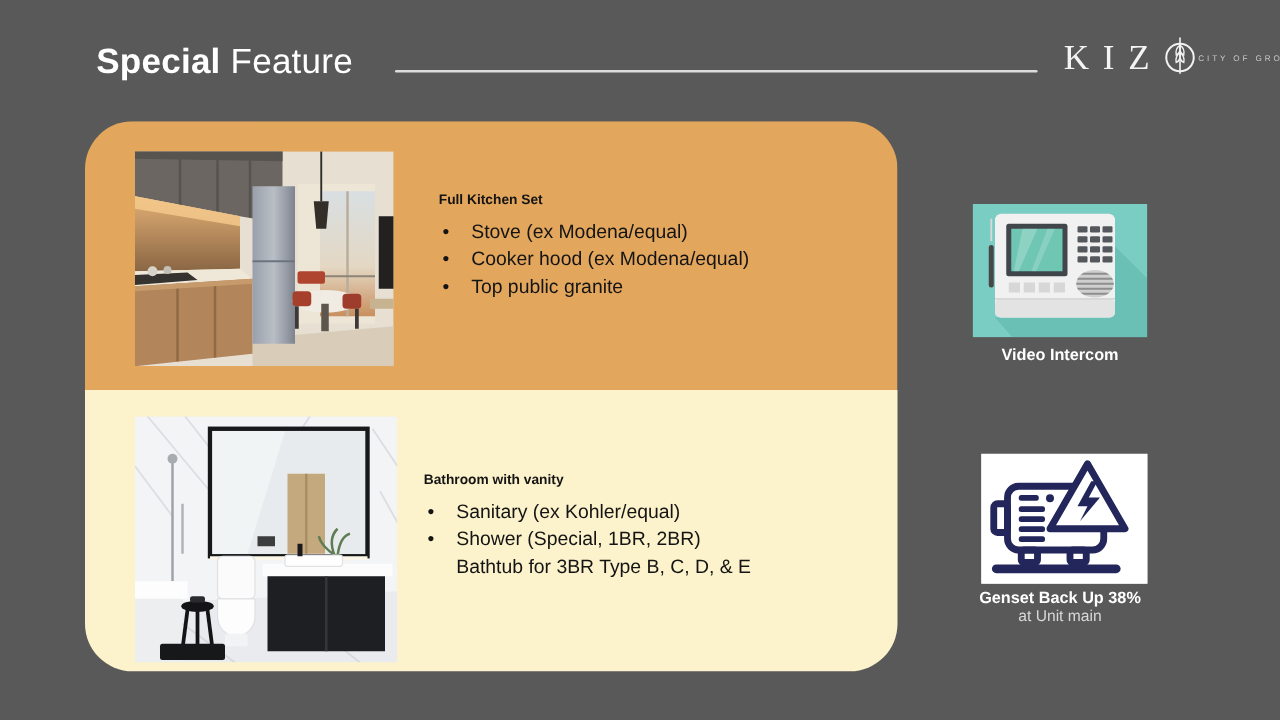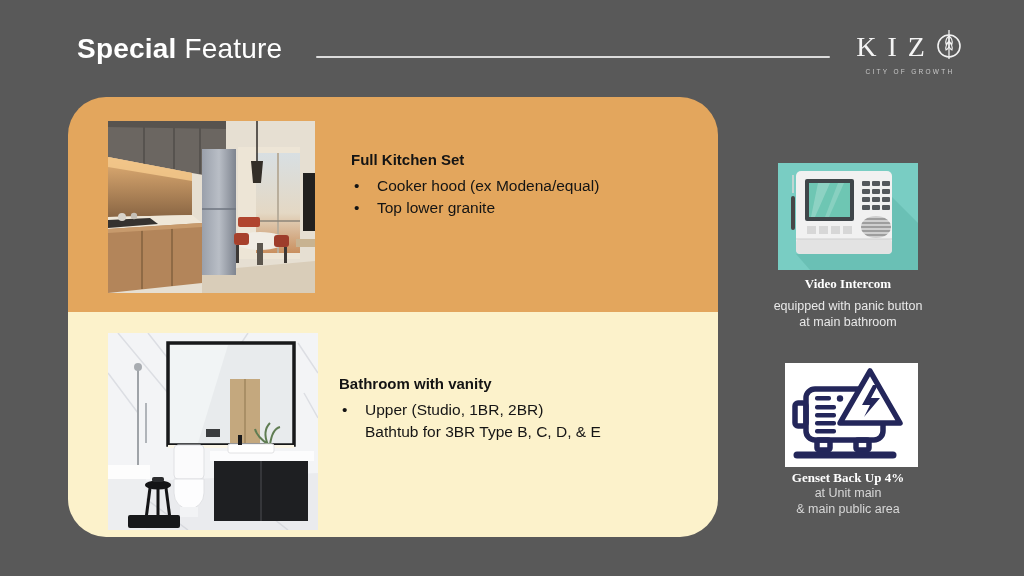--- a/index.html
+++ b/index.html
@@ -15,21 +15,21 @@
     font-size:28px;color:#ffffff;letter-spacing:.2px;white-space:nowrap;
   }
   .title .b{font-weight:700;}
   .title .r{font-weight:300;text-align:right;}
   .divider{
     position:absolute;left:316px;top:56px;width:514px;height:2px;
     background:#dcdcdc;border-radius:1px;
   }
   .logo{
     position:absolute;left:851px;top:26px;width:118px;
-    display:flex;flex-direction:column;align-items:center;
+    display:flex;flex-direction:row;align-items:center;
   }
   .logo-row{display:flex;align-items:center;}
   .logo-letters{
     font-family:"Liberation Serif", serif;font-size:28px;font-weight:400;
     color:#f4f4f4;letter-spacing:11px;line-height:36px;
   }
   .logo-o{margin-left:-2px;margin-top:1px;}
   .logo-tagline{
     margin-top:1px;font-size:6.5px;letter-spacing:2.3px;color:#c9c9c9;
     white-space:nowrap;
@@ -43,37 +43,37 @@
   .half.kitchen{height:215px;}
   .half.bathroom{height:278px;padding-left:28px;}
   .photo{position:absolute;overflow:hidden;}
   .photo svg{display:block;}
   .kitchen .photo{left:40px;top:24px;width:207px;height:172px;}
   .bathroom .photo{left:40px;top:21px;width:210px;height:197px;}
   .feature-text{position:absolute;color:#141414;}
   .kitchen .feature-text{left:283px;top:53px;width:360px;}
   .bathroom .feature-text{left:271px;top:62px;width:380px;}
   .feature-text h2{
-    margin:0 0 5px 0;font-size:15px;font-weight:700;line-height:20px;
+    margin:0 0 5px 0;font-size:11px;font-weight:700;line-height:20px;
   }
   .feature-text ul{margin:0;padding:0;list-style:none;}
   .feature-text li{
     position:relative;padding-left:26px;font-size:15.5px;line-height:22px;
   }
   .feature-text li::before{
     content:"\2022";position:absolute;left:3px;top:0;font-size:15.5px;
   }
   .continuation{padding-left:26px;font-size:15.5px;line-height:22px;}
   
   .panel{position:absolute;overflow:hidden;}
   .panel svg{display:block;}
   .intercom-panel{left:778px;top:163px;width:140px;height:107px;}
   .genset-panel{left:785px;top:363px;width:133px;height:104px;background:#ffffff;}
   .cap{position:absolute;left:743px;width:210px;text-align:center;color:#ffffff;}
-  .cap-title{font-weight:700;font-size:13px;line-height:15px;font-family:Liberation Serif, serif;}
+  .cap-title{font-weight:700;font-size:13px;line-height:15px;}
   .cap-sub{font-size:12.5px;line-height:15.5px;color:#e9e9e9;font-weight:400;}
   .intercom-title{top:276px;}
   .intercom-desc{top:299px;}
   .genset-title{top:470px;}
   .genset-desc{top:486px;color:#d8d8d8;}
 </style>
 </head>
 <body>
 
 <div class="slide">
@@ -148,22 +148,23 @@
           <rect x="149" y="122" width="6" height="22" fill="#5C564E"></rect>
           <rect x="126" y="112" width="15" height="12" rx="3" fill="#A6402C"></rect>
           <rect x="128" y="124" width="3" height="18" fill="#3C3835"></rect>
           <rect x="166" y="114" width="15" height="12" rx="3" fill="#9E3D2B"></rect>
           <rect x="176" y="126" width="3" height="16" fill="#3C3835"></rect>
         </svg>
       </div>
       <div class="feature-text">
         <h2>Full Kitchen Set</h2>
         <ul>
+          <li>Stove (ex Modena/equal)</li>
           <li>Cooker hood (ex Modena/equal)</li>
-          <li>Top lower granite</li>
+          <li>Top public granite</li>
         </ul>
       </div>
     </div>
 
     <div class="half bathroom" style="background:#FCF2CB;">
       <div class="photo">
         <svg width="210" height="197" viewBox="0 0 210 197">
           <rect width="210" height="197" fill="#F3F4F6"></rect>
           <path d="M10,0 L60,60 M40,0 L95,70 M0,40 L30,80 M140,0 L120,30 M190,10 L210,40 M196,60 L210,85" stroke="#DCDEE3" stroke-width="1.5" fill="none"></path>
           <polygon points="0,150 210,140 210,197 0,197" fill="#EAEBEE"></polygon>
@@ -192,21 +193,22 @@
           <rect x="44" y="144" width="12" height="5" rx="2" fill="#2A2B2E"></rect>
           <line x1="42" y1="155" x2="38" y2="186" stroke="#141416" stroke-width="3"></line>
           <line x1="58" y1="155" x2="62" y2="186" stroke="#141416" stroke-width="3"></line>
           <line x1="50" y1="156" x2="50" y2="186" stroke="#141416" stroke-width="3"></line>
           <rect x="20" y="182" width="52" height="13" rx="2" fill="#17181A"></rect>
         </svg>
       </div>
       <div class="feature-text">
         <h2>Bathroom with vanity</h2>
         <ul>
-          <li>Upper (Studio, 1BR, 2BR)</li>
+          <li>Sanitary (ex Kohler/equal)</li>
+          <li>Shower (Special, 1BR, 2BR)</li>
         </ul>
         <div class="continuation">Bathtub for 3BR Type B, C, D, &amp; E</div>
       </div>
     </div>
   </div>
 
   <div class="panel intercom-panel">
     <svg width="140" height="107" viewBox="0 0 140 107">
       <rect width="140" height="107" fill="#79CDC3"></rect>
       <polygon points="112,32 140,60 140,107 32,107 18,91 112,91" fill="#5FB6AA" opacity="0.55"></polygon>
@@ -244,24 +246,20 @@
       <g clip-path="url(#spk)" stroke="#8E8E8E" stroke-width="1.5">
         <line x1="82" y1="56" x2="114" y2="56"></line>
           <line x1="82" y1="60" x2="114" y2="60"></line>
         <line x1="82" y1="64" x2="114" y2="64"></line>
           <line x1="82" y1="68" x2="114" y2="68"></line>
         <line x1="82" y1="72" x2="114" y2="72"></line>
       </g>
     </svg>
   </div>
   <div class="cap cap-title intercom-title">Video Intercom</div>
-  <div class="cap cap-sub intercom-desc">
-    <div>equipped with panic button</div>
-    <div>at main bathroom</div>
-  </div>
 
   <div class="panel genset-panel">
     <svg width="133" height="104" viewBox="0 0 133 104">
       <rect width="133" height="104" fill="#FFFFFF"></rect>
       <g stroke="#23265A" fill="none" stroke-width="5.5" stroke-linejoin="round" stroke-linecap="round">
         <rect x="21" y="26" width="77" height="51" rx="9"></rect>
         <rect x="10" y="40" width="11" height="23" rx="3"></rect>
         <rect x="32" y="77" width="13" height="10" rx="2"></rect>
         <rect x="71" y="77" width="13" height="10" rx="2"></rect>
         <line x1="12" y1="92" x2="108" y2="92" stroke-width="7"></line>
@@ -271,19 +269,18 @@
         <circle cx="55" cy="35.5" r="3.2"></circle>
         <rect x="30" y="42" width="21" height="4.5" rx="2"></rect>
         <rect x="30" y="50" width="21" height="4.5" rx="2"></rect>
         <rect x="30" y="58" width="21" height="4.5" rx="2"></rect>
         <rect x="30" y="66" width="21" height="4.5" rx="2"></rect>
       </g>
       <polygon points="85,8 115,60 55,60" fill="#FFFFFF" stroke="#23265A" stroke-width="5.5" stroke-linejoin="round"></polygon>
       <polygon points="88,22 77,42 85,42 79,54 95,35 86,35 93,22" fill="#23265A"></polygon>
     </svg>
   </div>
-  <div class="cap cap-title genset-title">Genset Back Up 4%</div>
+  <div class="cap cap-title genset-title">Genset Back Up 38%</div>
   <div class="cap cap-sub genset-desc">
     <div>at Unit main</div>
-    <div>&amp; main public area</div>
   </div>
 
 </div>
 
 </body></html>

